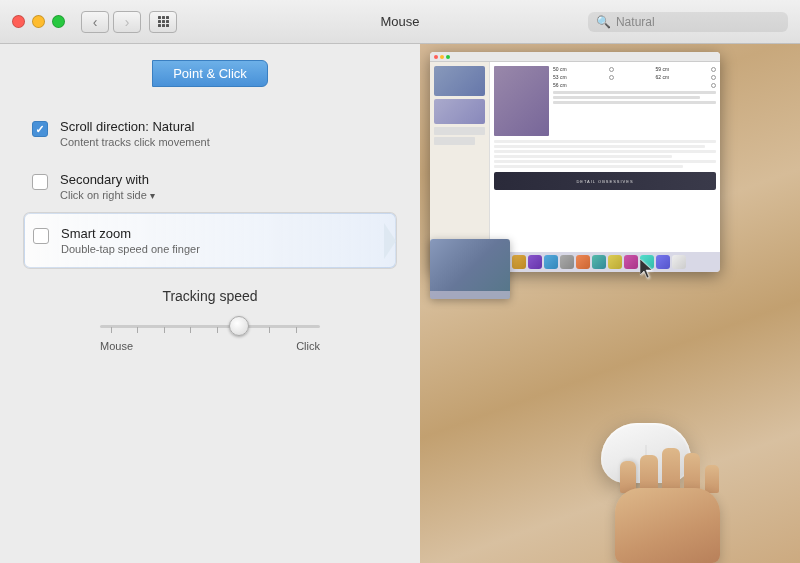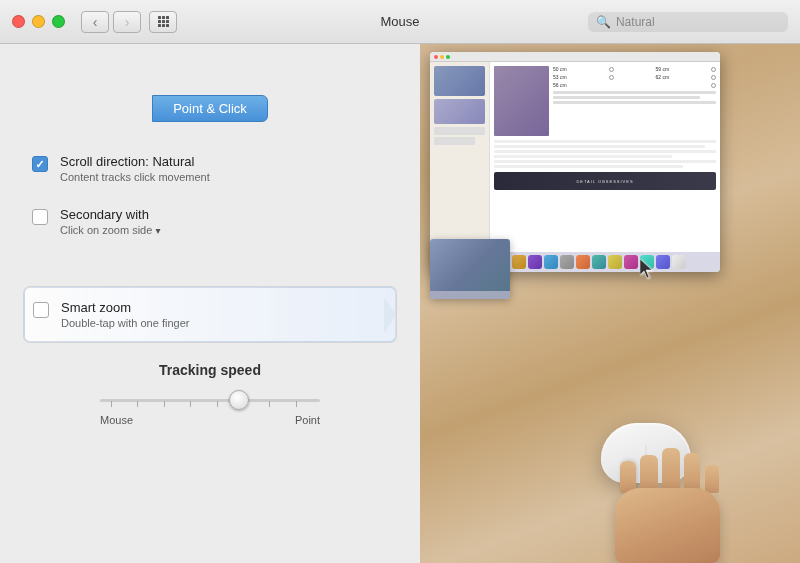--- a/index.html
+++ b/index.html
@@ -150,41 +150,39 @@
 
     .tab-btn.active {
       background: linear-gradient(to bottom, #6db0e8, #4891d8);
       color: #fff;
       border-color: #3a7fc1;
       font-weight: 500;
     }
 
     .tab-btn:first-child {
       border-radius: 6px 0 0 6px;
-      margin-top: 35px;
     }
 
     .tab-btn:last-child {
       border-radius: 0 6px 6px 0;
     }
 
     
     .option-row {
       display: flex;
       align-items: flex-start;
       padding: 12px 8px;
       border-radius: 6px;
       gap: 12px;
       position: relative;
     }
 
     .option-row.highlighted {
       background: rgba(255,255,255,0.7);
       box-shadow: 0 0 0 1px rgba(0,0,0,0.1);
-      margin-top: 39px;
     }
 
     .checkbox {
       width: 16px;
       height: 16px;
       border: 1px solid #aaa;
       border-radius: 3px;
       background: #fff;
       display: flex;
       align-items: center;
@@ -232,21 +230,21 @@
     .tracking-section {
       margin-top: 20px;
       display: flex;
       flex-direction: column;
       align-items: center;
       gap: 12px;
     }
 
     .tracking-label {
       font-size: 14px;
-      font-weight: 700;
+      font-weight: 400;
       color: #333;
     }
 
     .slider-container {
       display: flex;
       flex-direction: column;
       align-items: stretch;
       width: 220px;
       gap: 4px;
     }
@@ -480,33 +478,33 @@
         <span class="option-label">Scroll direction: Natural</span>
         <span class="option-sublabel">Content tracks click movement</span>
       </div>
     </div>
 
     <div class="option-row">
       <div class="checkbox"></div>
       <div class="option-text">
         <span class="option-label">Secondary with</span>
         <span class="option-sublabel">
-          <span>Click on zoom side</span>
+          <span>Click on right side</span>
           <span class="dropdown-arrow"> ▾</span>
         </span>
       </div>
     </div>
 
     <div class="option-row highlighted" style="background: linear-gradient(to right, rgba(255,255,255,0.85), rgba(230,240,255,0.7)); border:1px solid rgba(150,180,220,0.4); position:relative;">
 
       <div style="position:absolute;right:-1px;top:50%;transform:translateY(-50%);width:0;height:0;border-top:18px solid transparent;border-bottom:18px solid transparent;border-left:12px solid rgba(220,230,240,0.85);"></div>
       <div class="checkbox"></div>
       <div class="option-text">
         <span class="option-label">Smart zoom</span>
-        <span class="option-sublabel">Double-tap with one finger</span>
+        <span class="option-sublabel">Double-tap speed one finger</span>
       </div>
     </div>
 
     <div class="tracking-section">
       <span class="tracking-label">Tracking speed</span>
       <div class="slider-container">
         <div class="slider-track">
           <div class="slider-rail">
 
             <div style="position:absolute;top:0;left:0;width:100%;height:3px;display:flex;align-items:center;">
@@ -517,21 +515,21 @@
               <div style="position:absolute;bottom:-5px;left:53%;width:1px;height:6px;background:#aaa;"></div>
               <div style="position:absolute;bottom:-5px;left:65%;width:1px;height:6px;background:#aaa;"></div>
               <div style="position:absolute;bottom:-5px;left:77%;width:1px;height:6px;background:#aaa;"></div>
               <div style="position:absolute;bottom:-5px;left:89%;width:1px;height:6px;background:#aaa;"></div>
             </div>
           </div>
           <div class="slider-thumb"></div>
         </div>
         <div class="slider-labels">
           <span>Mouse</span>
-          <span>Point</span>
+          <span>Click</span>
         </div>
       </div>
     </div>
   </div>
 
   <div class="right-panel">
     <div class="preview-image-area">
 
       <div class="wood-bg"></div>
 

